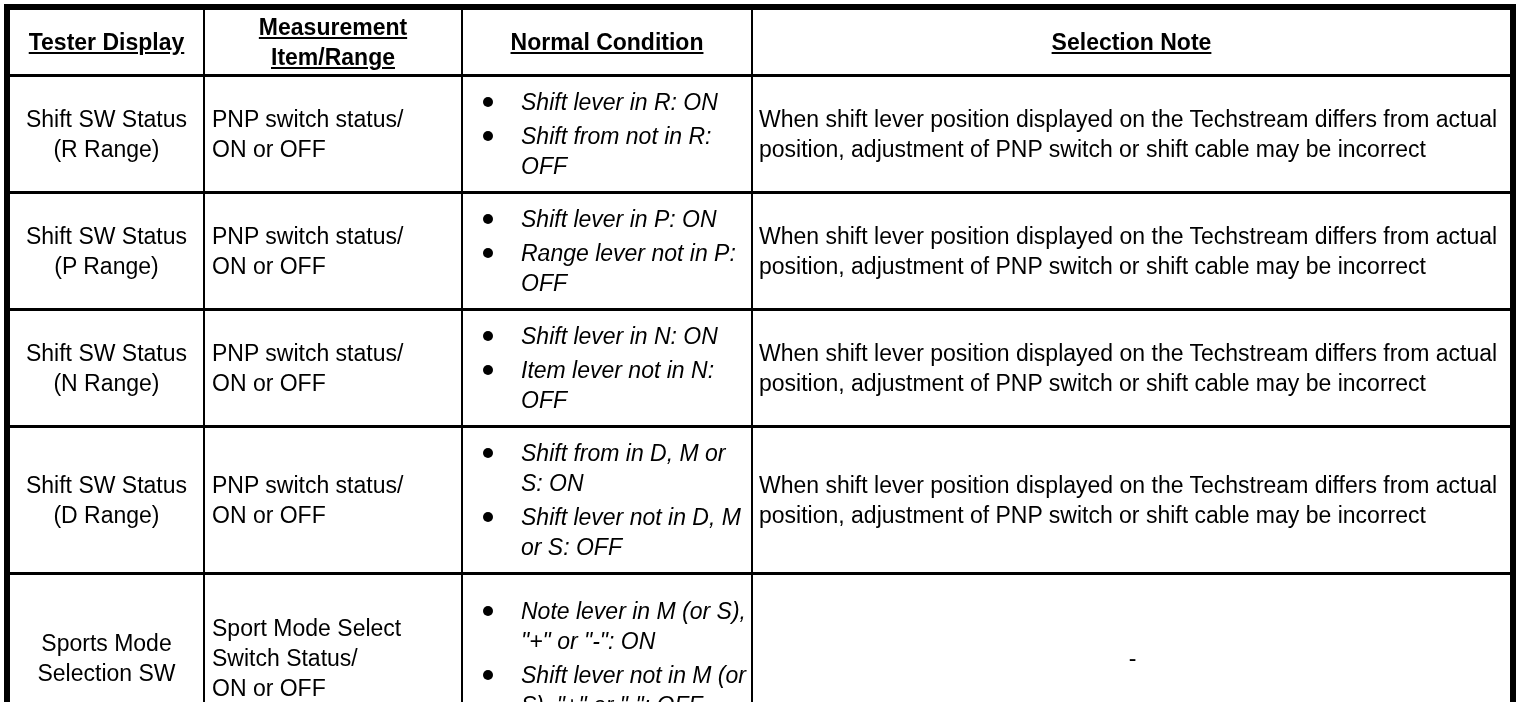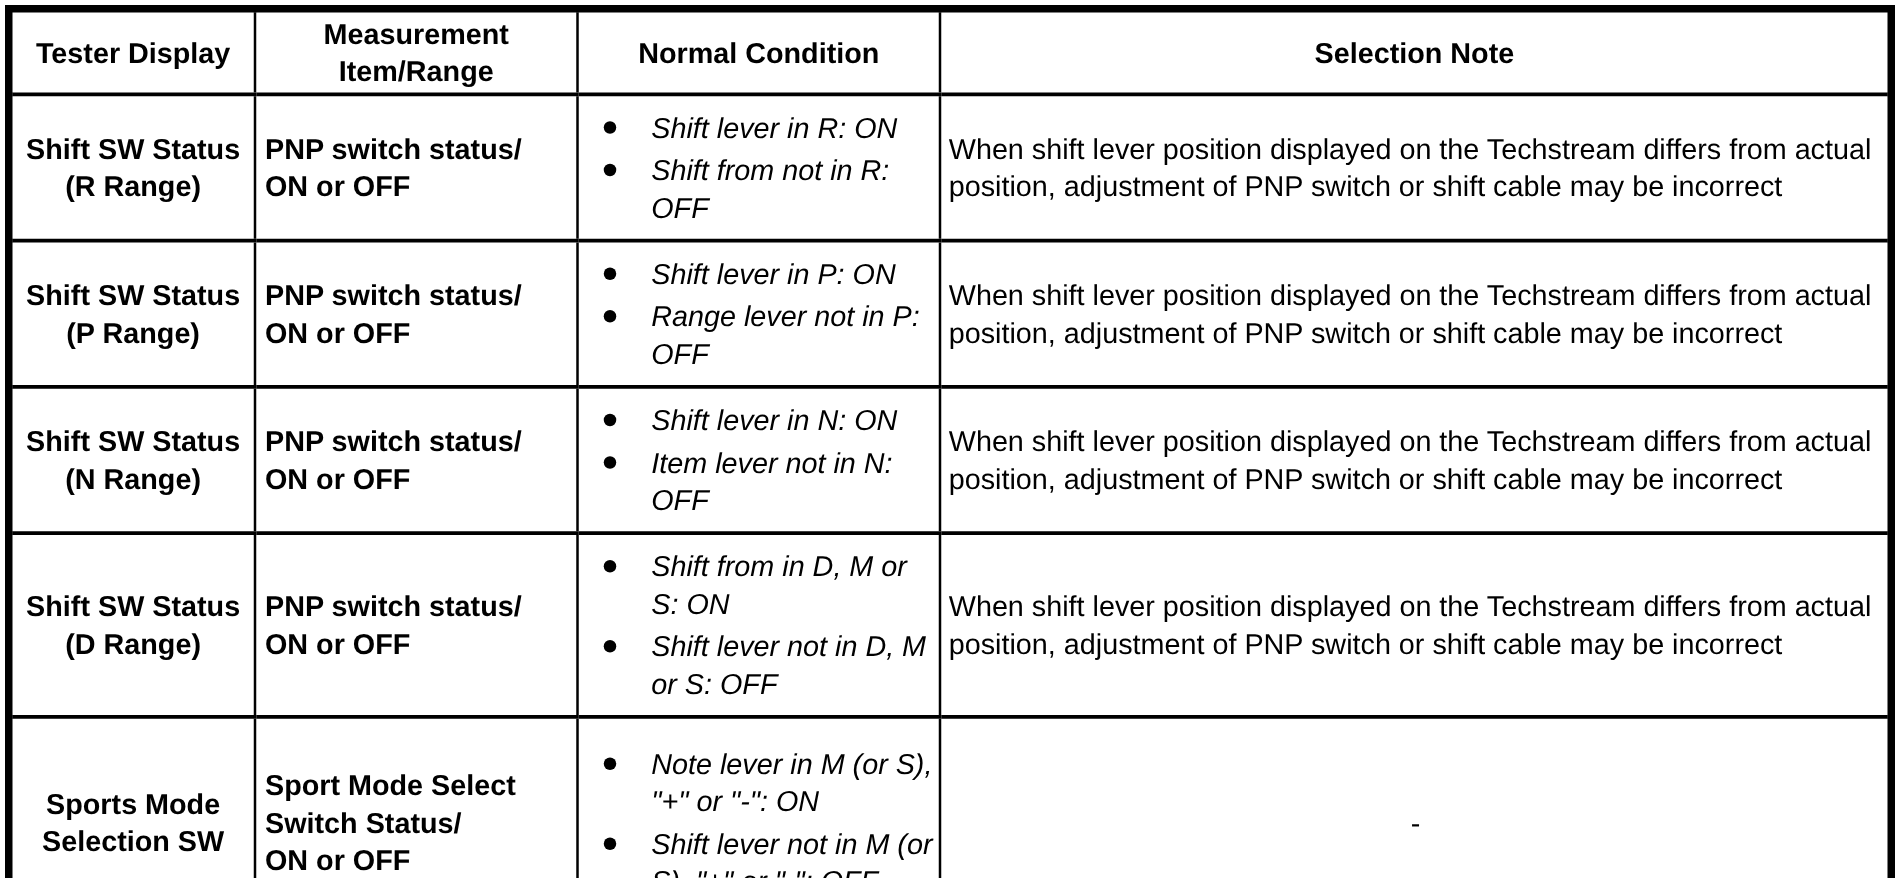--- a/index.html
+++ b/index.html
@@ -28,40 +28,38 @@
     color: #000000;
     overflow: hidden;
   }
   .diag th {
     font-weight: bold;
     text-align: center;
     vertical-align: middle;
     white-space: pre-line;
     padding: 2px 4px;
   }
-  tr.r-head  { height: 66px; }
+  tr.r-head  { height: 66px; text-decoration: underline; }
   tr.r-0 { height: 104px; }
   tr.r-1 { height: 98px;  }
   tr.r-2 { height: 99px;  }
   tr.r-3 { height: 126px; }
   tr.r-4 { height: 170px; }
 
   td.c-tester {
     text-align: center;
     vertical-align: middle;
     white-space: pre-line;
     padding: 2px 4px;
-    font-weight: bold;
   }
   td.c-meas {
     text-align: left;
     vertical-align: middle;
     white-space: pre-line;
     padding: 2px 4px 2px 7px;
-    font-weight: bold;
   }
   td.c-cond {
     vertical-align: middle;
     padding: 6px 4px 6px 0;
   }
   td.c-note {
     vertical-align: middle;
     text-align: left;
     padding: 2px 4px 2px 6px;
     margin-left: 11px;

